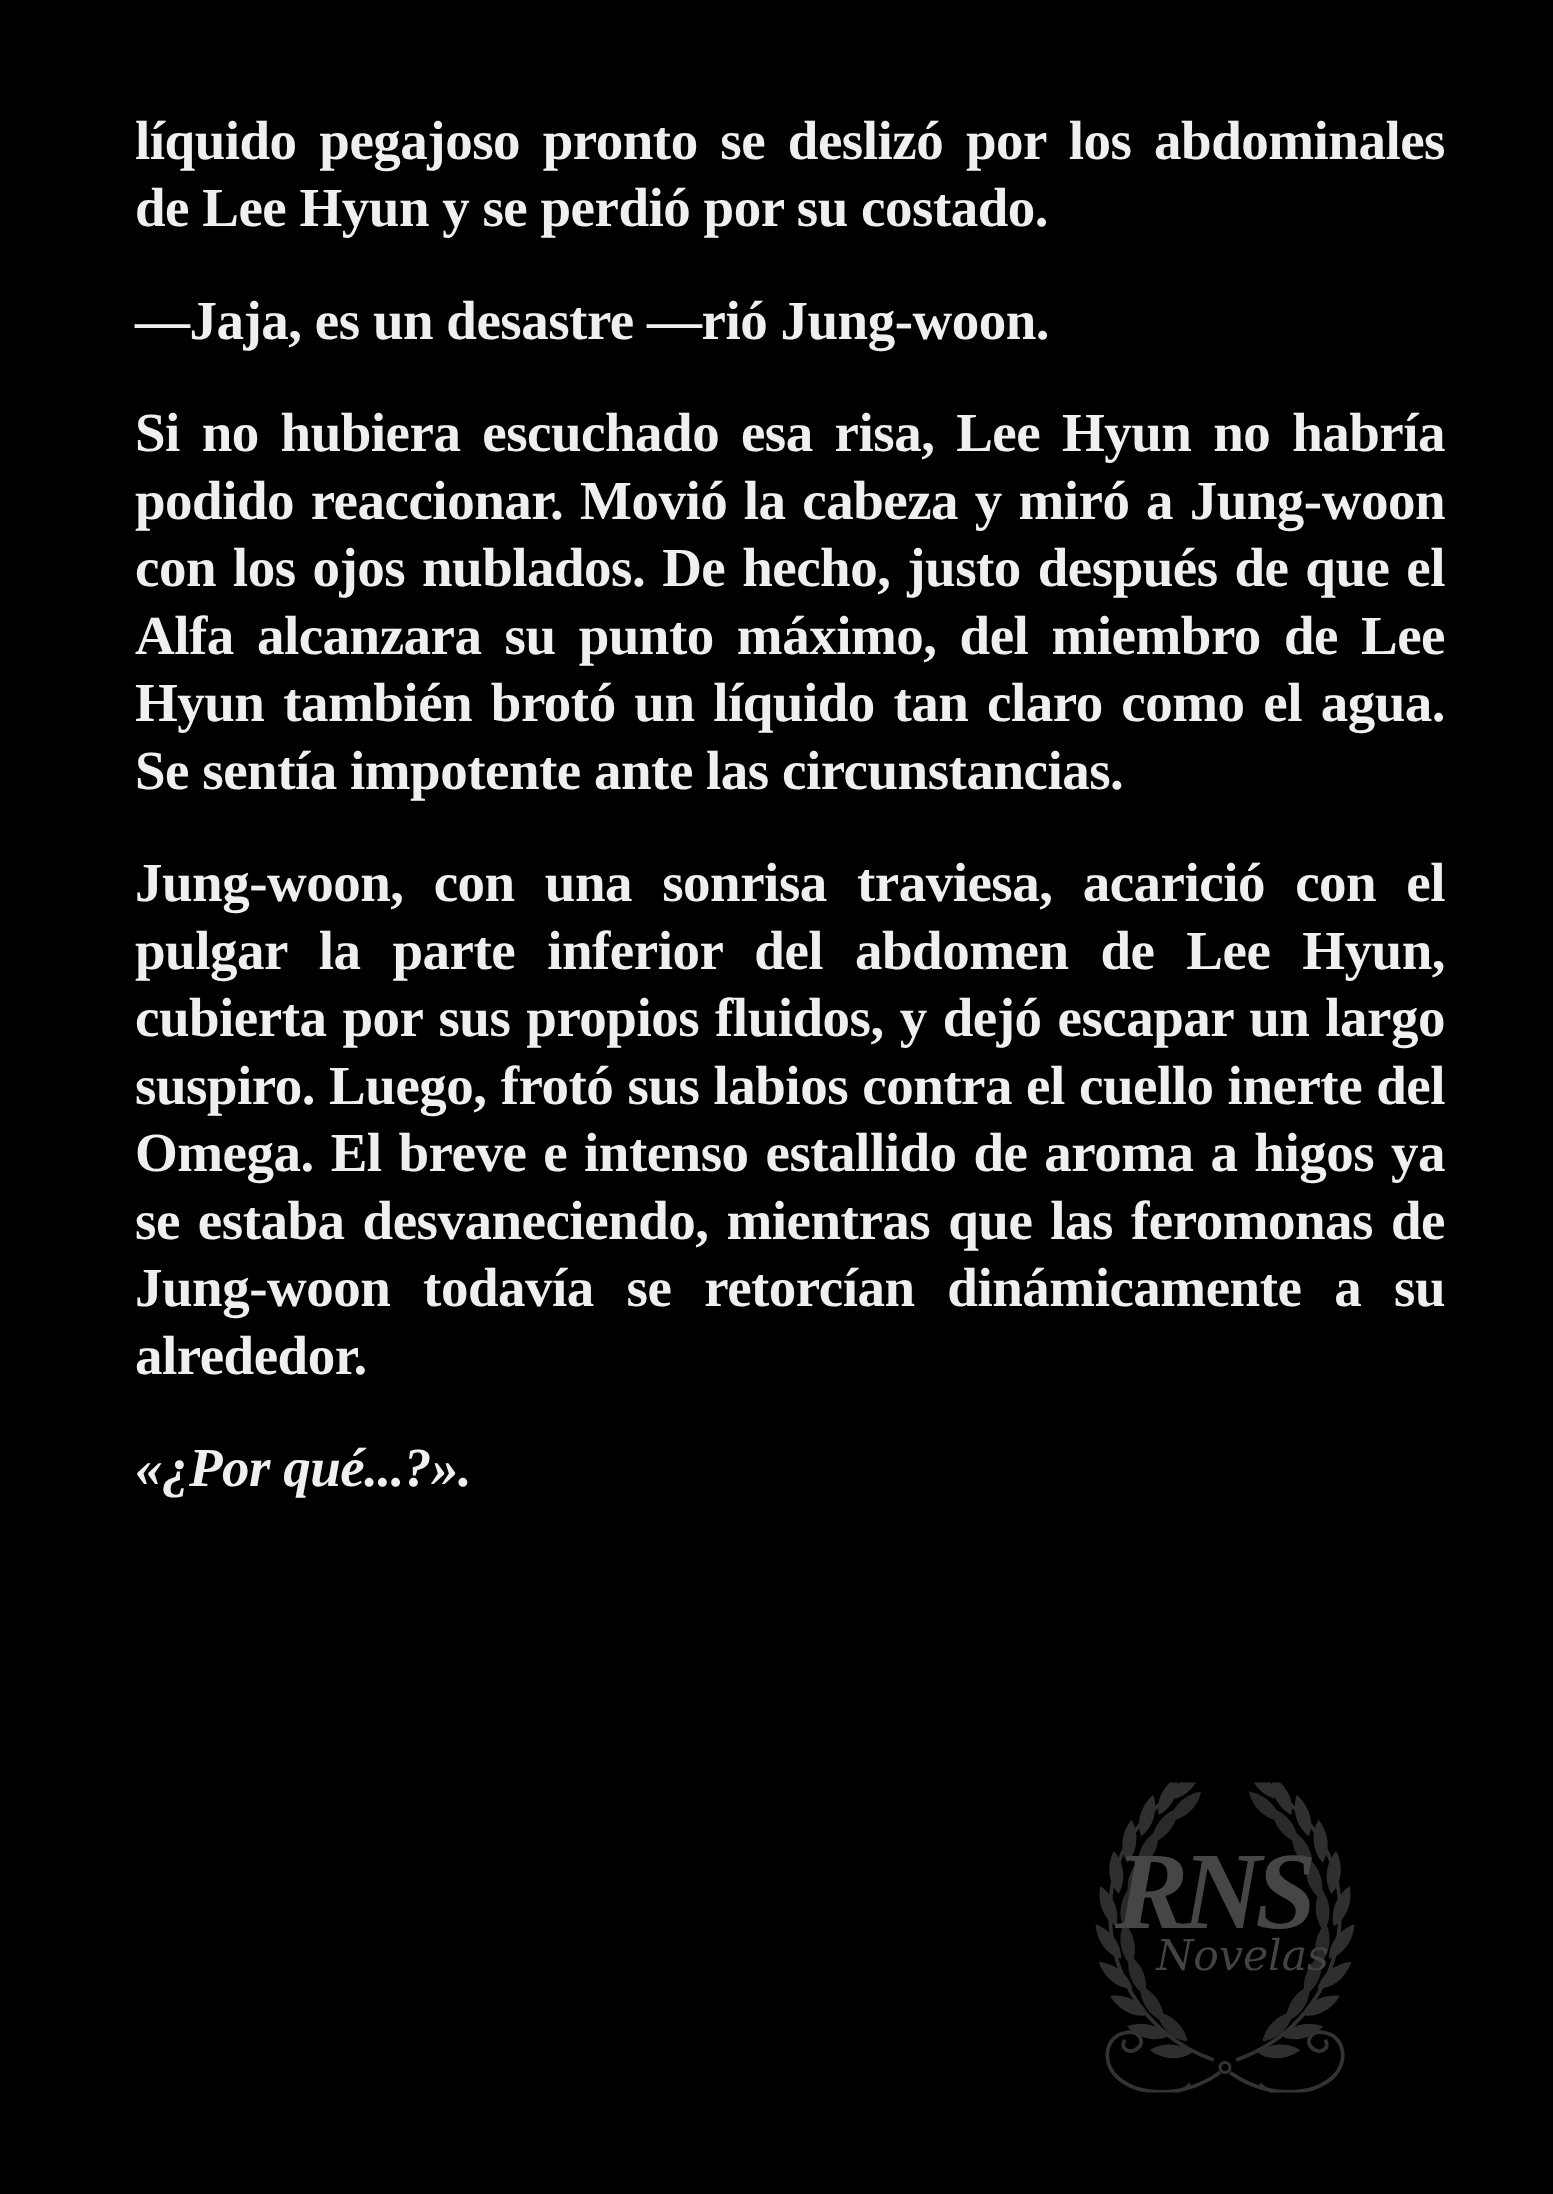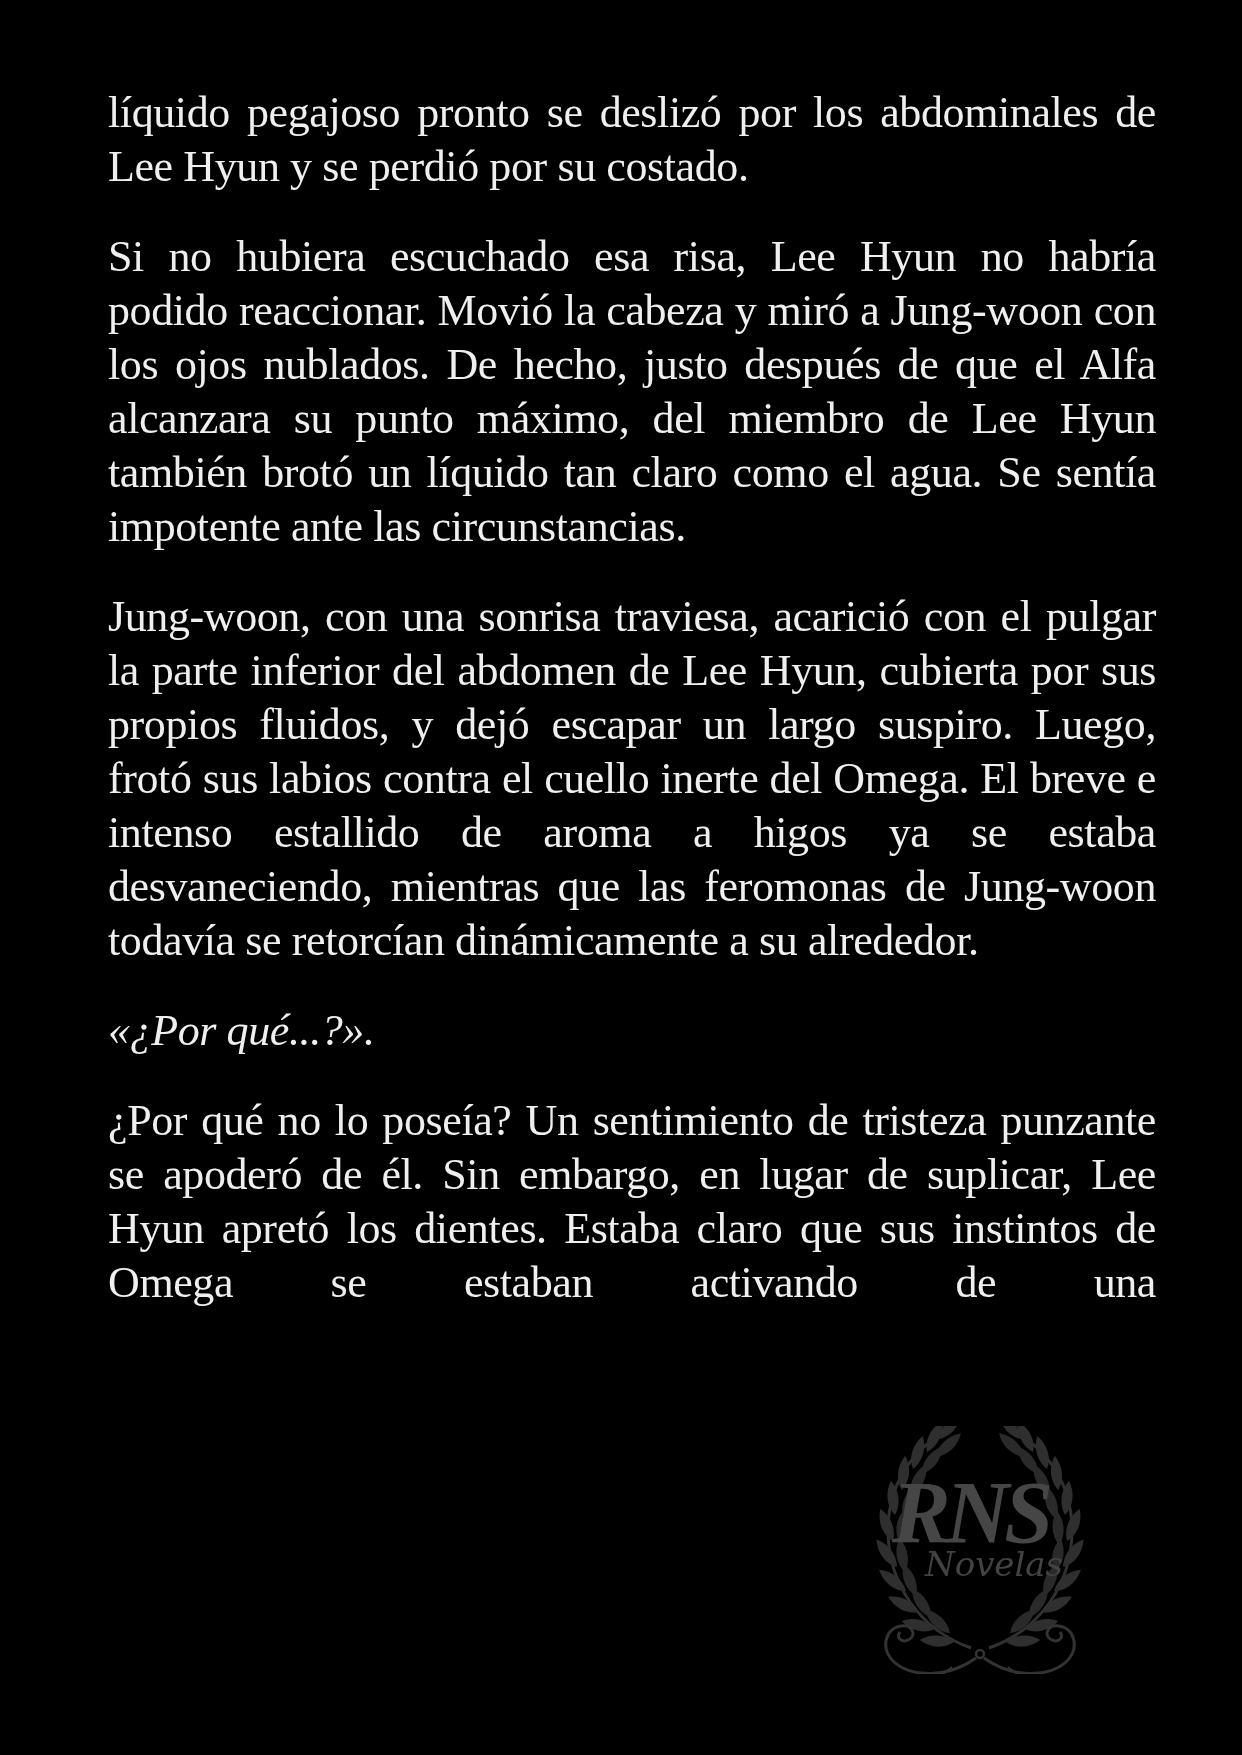--- a/index.html
+++ b/index.html
@@ -14,20 +14,21 @@
     background: #000000;
     overflow: hidden;
     font-family: "Liberation Serif", serif;
   }
   .text-block {
     position: absolute;
     left: 108px;
     right: 86px;
     top: 86px;
     z-index: 2;
+    font-weight: bold;
   }
   .text-block p {
     margin: 0 0 36px 0;
     font-size: 44px;
     line-height: 54px;
     letter-spacing: -0.4px;
     color: #efefef;
     text-align: justify;
     text-rendering: optimizeLegibility;
   }
@@ -96,19 +97,19 @@
       <use href="#scrollL" transform="translate(300,0) scale(-1,1)"></use>
       <circle cx="150" cy="228" r="4" fill="none" stroke="#363636" stroke-width="2.5"></circle>
 
       <text x="140" y="116" text-anchor="middle" font-family="Liberation Serif, serif" font-style="italic" font-weight="bold" font-size="88" letter-spacing="-5" fill="#4a4a4a">RNS</text>
       <text x="164" y="150" text-anchor="middle" font-family="DejaVu Serif, serif" font-style="italic" font-size="34" fill="#474747">Novelas</text>
     </svg>
   </div>
 
   <div class="text-block">
     <p>líquido pegajoso pronto se deslizó por los abdominales de Lee Hyun y se perdió por su costado.</p>
+    <p>—Jaja, es un desastre —rió Jung-woon.</p>
     <p>Si no hubiera escuchado esa risa, Lee Hyun no habría podido reaccionar. Movió la cabeza y miró a Jung-woon con los ojos nublados. De hecho, justo después de que el Alfa alcanzara su punto máximo, del miembro de Lee Hyun también brotó un líquido tan claro como el agua. Se sentía impotente ante las circunstancias.</p>
     <p>Jung-woon, con una sonrisa traviesa, acarició con el pulgar la parte inferior del abdomen de Lee Hyun, cubierta por sus propios fluidos, y dejó escapar un largo suspiro. Luego, frotó sus labios contra el cuello inerte del Omega. El breve e intenso estallido de aroma a higos ya se estaba desvaneciendo, mientras que las feromonas de Jung-woon todavía se retorcían dinámicamente a su alrededor.</p>
     <p class="italic">«¿Por qué...?».</p>
-    <p class="justify-last">¿Por qué no lo poseía? Un sentimiento de tristeza punzante se apoderó de él. Sin embargo, en lugar de suplicar, Lee Hyun apretó los dientes. Estaba claro que sus instintos de Omega se estaban activando de una</p>
   </div>
 
 </div>
 
 </body></html>

